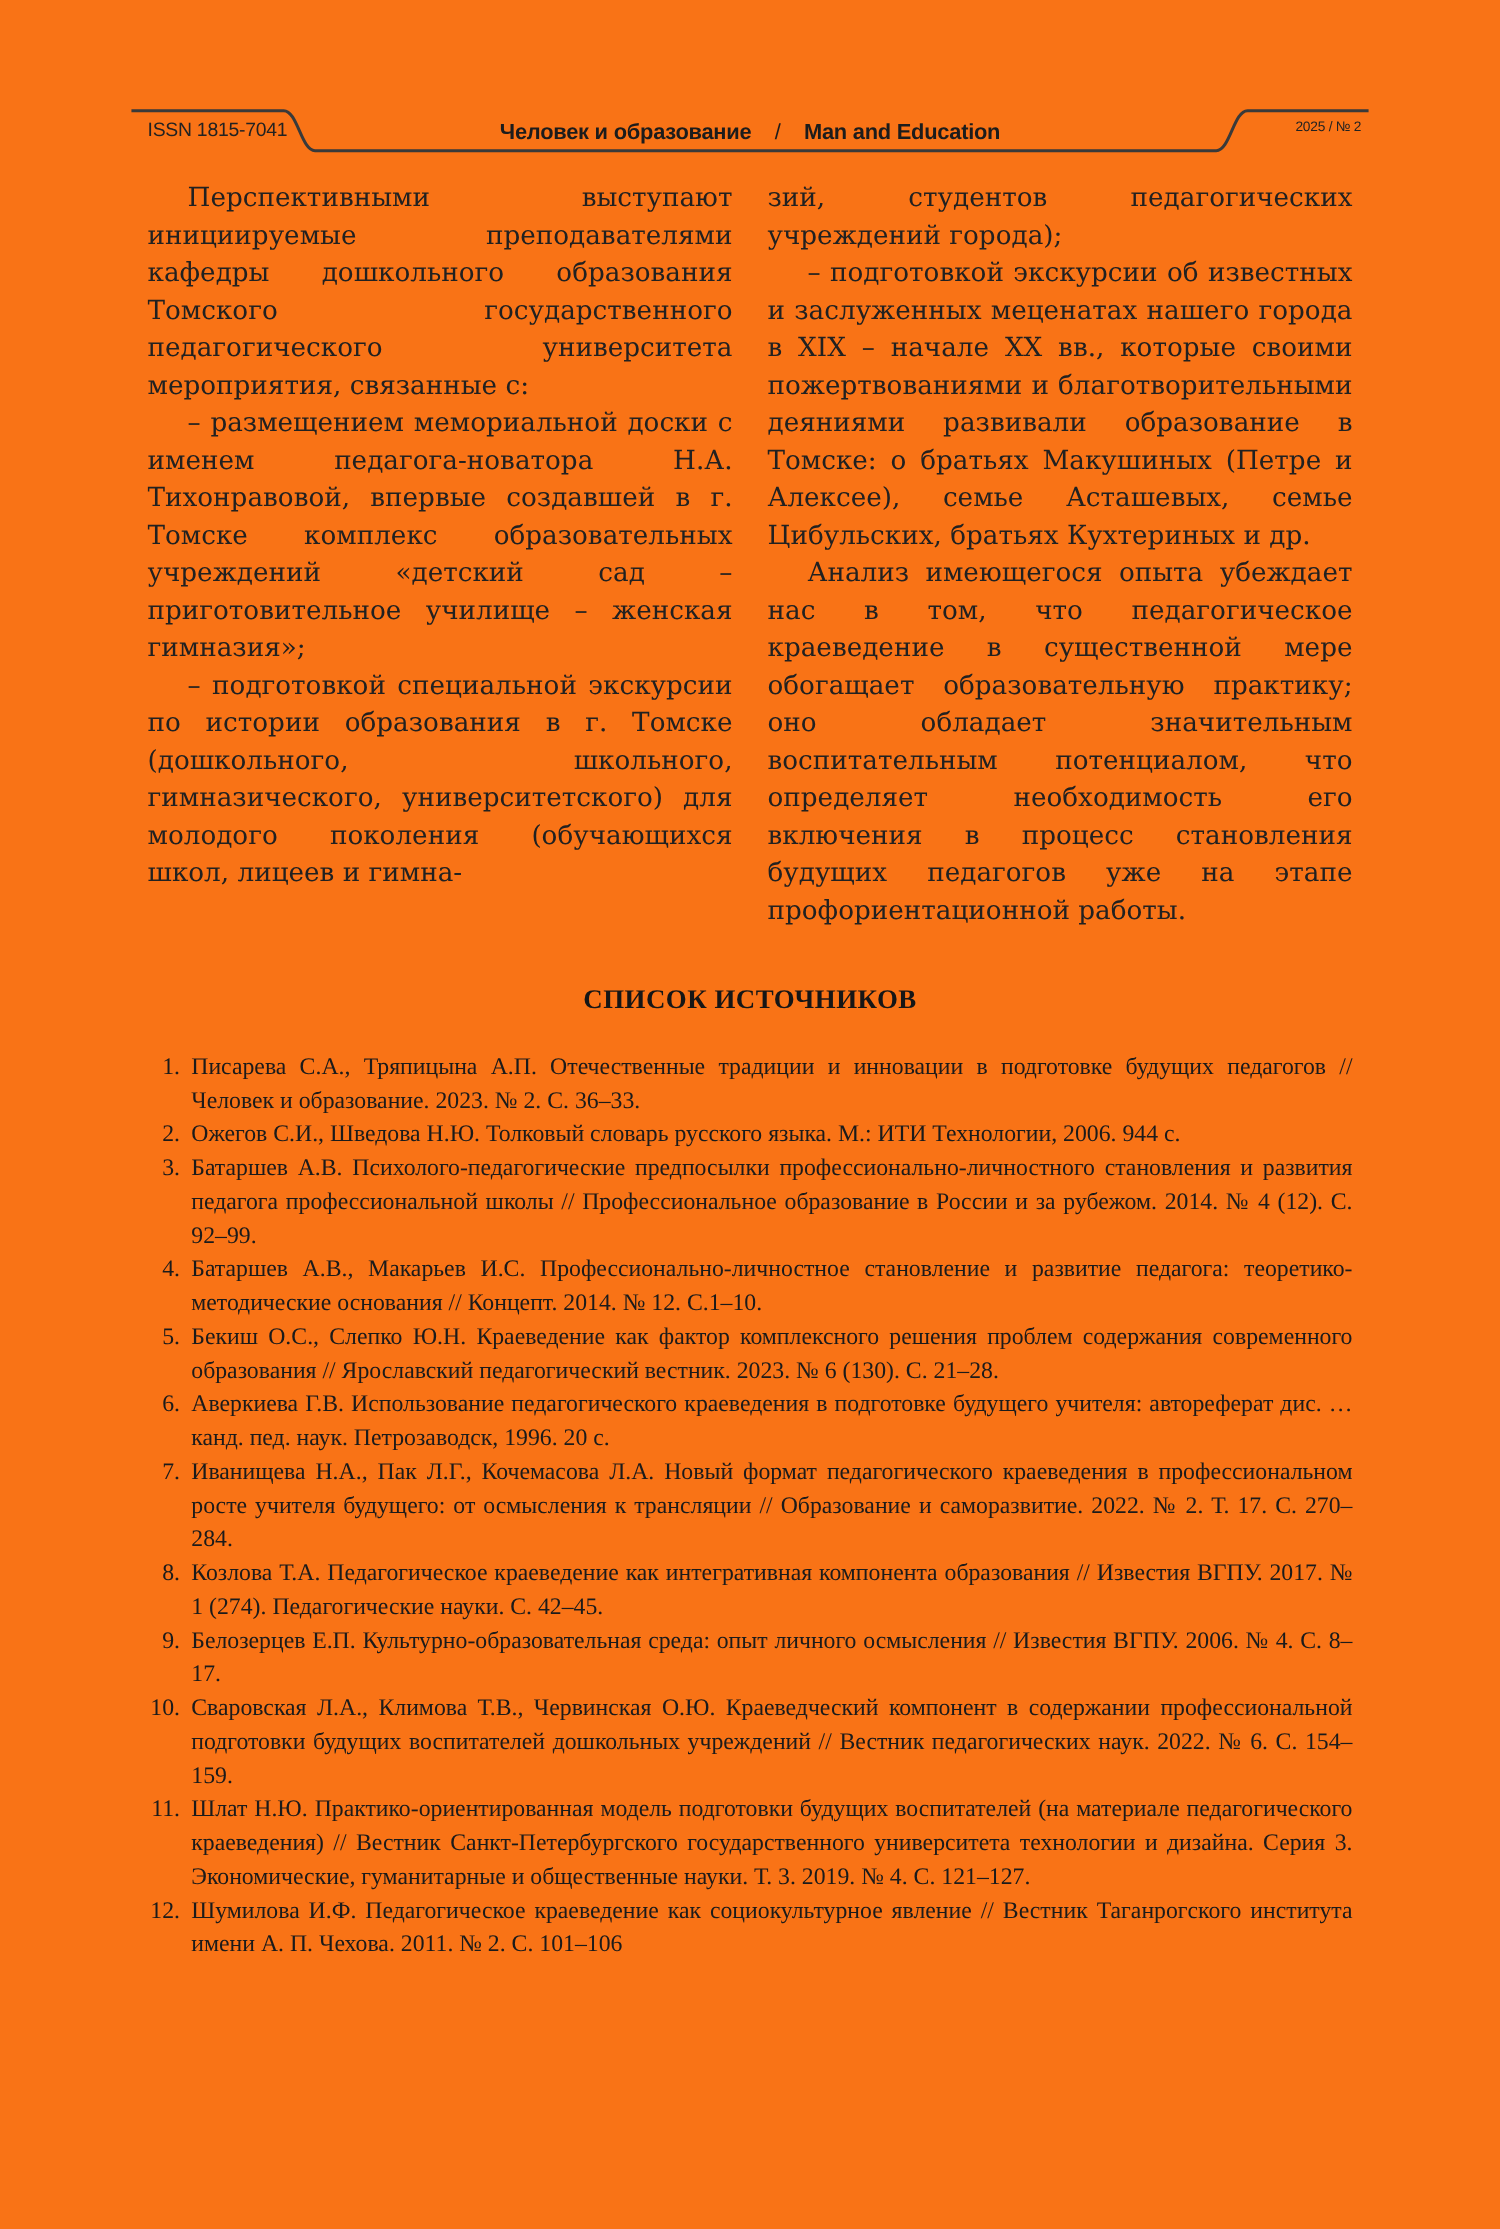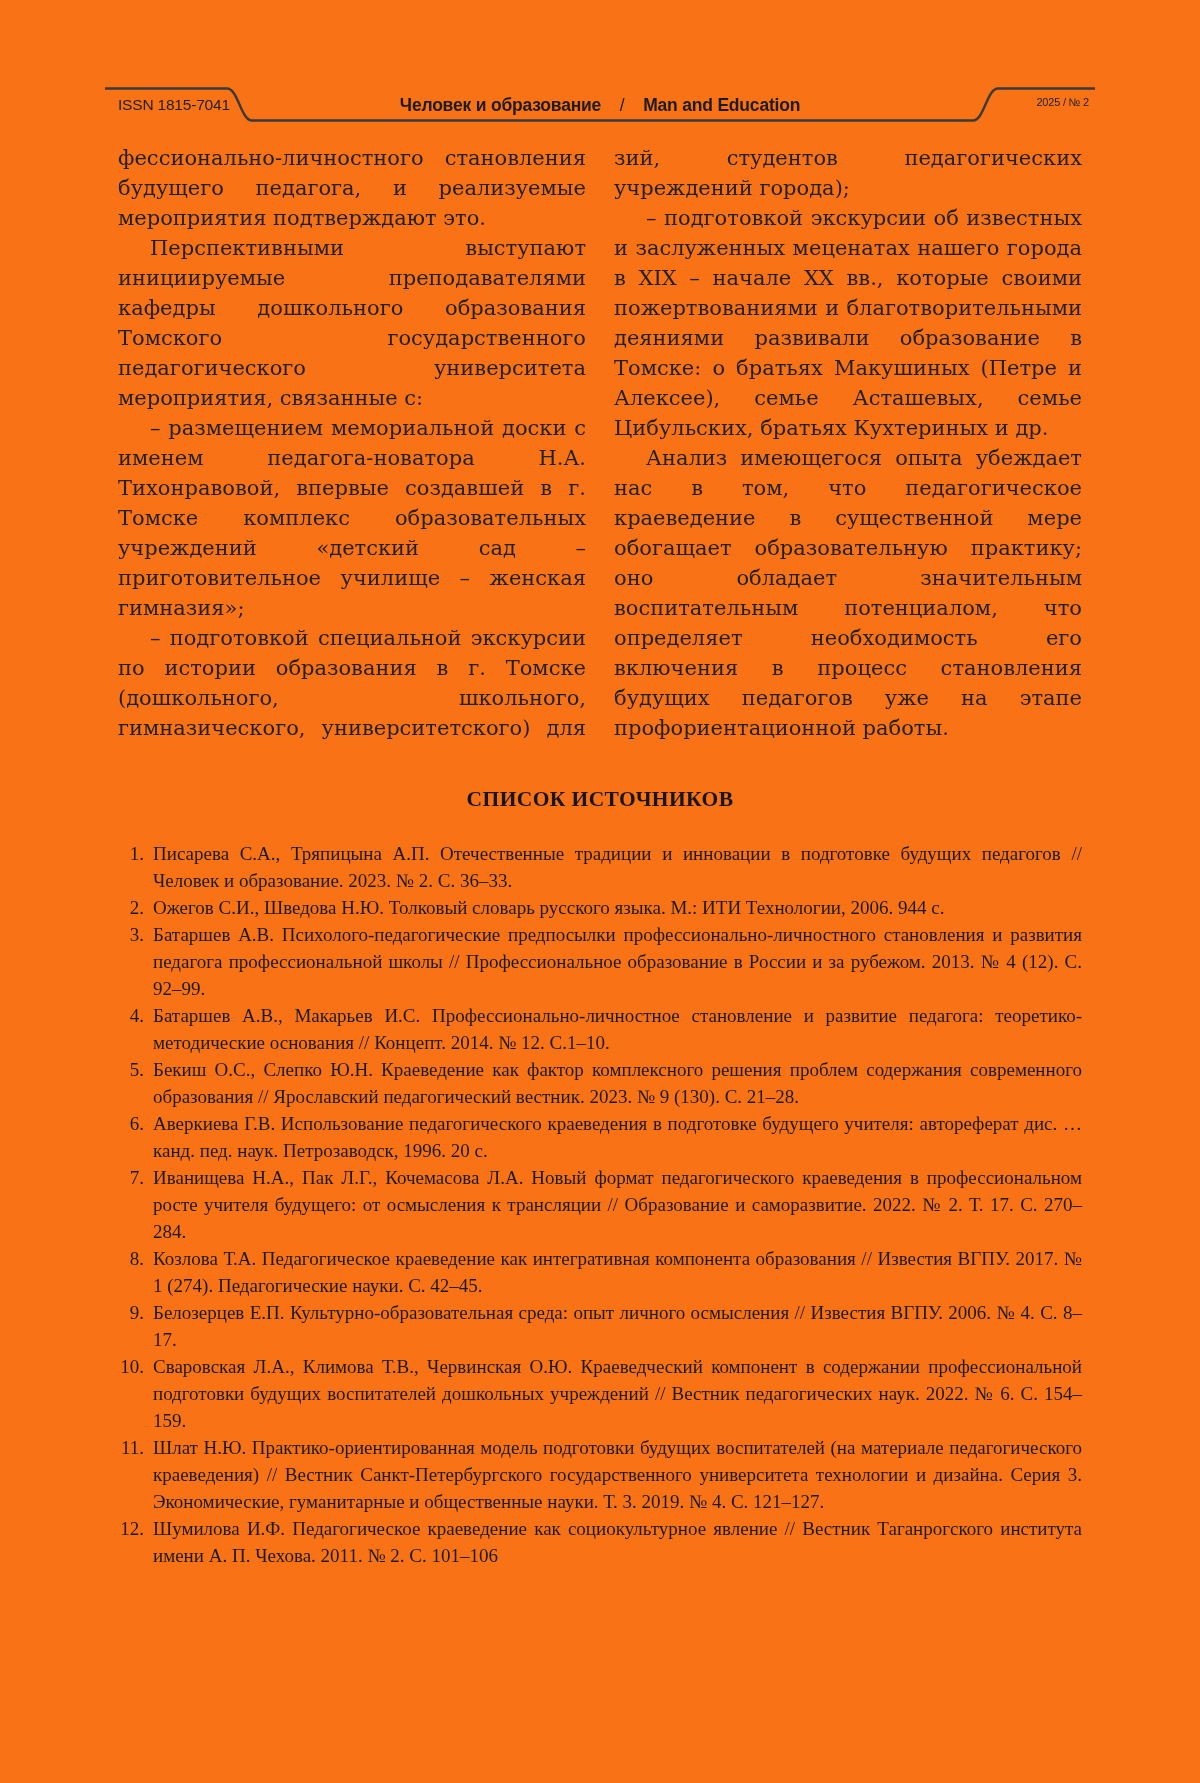--- a/index.html
+++ b/index.html
@@ -122,21 +122,20 @@
     <div class="journal-title">
       <span>Человек и образование</span>
       <span class="sep">/</span>
       <span>Man and Education</span>
     </div>
     <span class="issue">2025 / № 2</span>
   </div>
 
   <main class="body-columns">
     <div class="col">
-      <p class="no-indent">фессионально-личностного становления будущего педагога, и реализуемые мероприятия подтверждают это.</p>
       <p>Перспективными выступают инициируемые преподавателями кафедры дошкольного образования Томского государственного педагогического университета мероприятия, связанные с:</p>
       <p>– размещением мемориальной доски с именем педагога-новатора Н.А. Тихонравовой, впервые создавшей в г. Томске комплекс образовательных учреждений «детский сад – приготовительное училище – женская гимназия»;</p>
       <p>– подготовкой специальной экскурсии по истории образования в г. Томске (дошкольного, школьного, гимназического, университетского) для молодого поколения (обучающихся школ, лицеев и гимна-</p>
     </div>
     <div class="col">
       <p class="no-indent">зий, студентов педагогических учреждений города);</p>
       <p>– подготовкой экскурсии об известных и заслуженных меценатах нашего города в XIX – начале XX вв., которые своими пожертвованиями и благотворительными деяниями развивали образование в Томске: о братьях Макушиных (Петре и Алексее), семье Асташевых, семье Цибульских, братьях Кухтериных и др.</p>
       <p>Анализ имеющегося опыта убеждает нас в том, что педагогическое краеведение в существенной мере обогащает образовательную практику; оно обладает значительным воспитательным потенциалом, что определяет необходимость его включения в процесс становления будущих педагогов уже на этапе профориентационной работы.</p>
 
     </div>
@@ -148,29 +147,29 @@
     <li class="ref">
       <span class="ref-num">1.</span>
       <span class="ref-text">Писарева С.А., Тряпицына А.П. Отечественные традиции и инновации в подготовке будущих педагогов // Человек и образование. 2023. № 2. С. 36–33.</span>
     </li>
     <li class="ref">
       <span class="ref-num">2.</span>
       <span class="ref-text">Ожегов С.И., Шведова Н.Ю. Толковый словарь русского языка. М.: ИТИ Технологии, 2006. 944 с.</span>
     </li>
     <li class="ref">
       <span class="ref-num">3.</span>
-      <span class="ref-text">Батаршев А.В. Психолого-педагогические предпосылки профессионально-личностного становления и развития педагога профессиональной школы // Профессиональное образование в России и за рубежом. 2013. № 4 (12). С. 92–99.</span>
+      <span class="ref-text">Батаршев А.В. Психолого-педагогические предпосылки профессионально-личностного становления и развития педагога профессиональной школы // Профессиональное образование в России и за рубежом. 2014. № 4 (12). С. 92–99.</span>
     </li>
     <li class="ref">
       <span class="ref-num">4.</span>
       <span class="ref-text">Батаршев А.В., Макарьев И.С. Профессионально-личностное становление и развитие педагога: теоретико-методические основания // Концепт. 2014. № 12. С.1–10.</span>
     </li>
     <li class="ref">
       <span class="ref-num">5.</span>
-      <span class="ref-text">Бекиш О.С., Слепко Ю.Н. Краеведение как фактор комплексного решения проблем содержания современного образования // Ярославский педагогический вестник. 2023. № 9 (130). С. 21–28.</span>
+      <span class="ref-text">Бекиш О.С., Слепко Ю.Н. Краеведение как фактор комплексного решения проблем содержания современного образования // Ярославский педагогический вестник. 2023. № 6 (130). С. 21–28.</span>
     </li>
     <li class="ref">
       <span class="ref-num">6.</span>
       <span class="ref-text">Аверкиева Г.В. Использование педагогического краеведения в подготовке будущего учителя: автореферат дис. … канд. пед. наук. Петрозаводск, 1996. 20 с.</span>
     </li>
     <li class="ref">
       <span class="ref-num">7.</span>
       <span class="ref-text">Иванищева Н.А., Пак Л.Г., Кочемасова Л.А. Новый формат педагогического краеведения в профессиональном росте учителя будущего: от осмысления к трансляции // Образование и саморазвитие. 2022. № 2. Т. 17. С. 270–284.</span>
     </li>
     <li class="ref">

